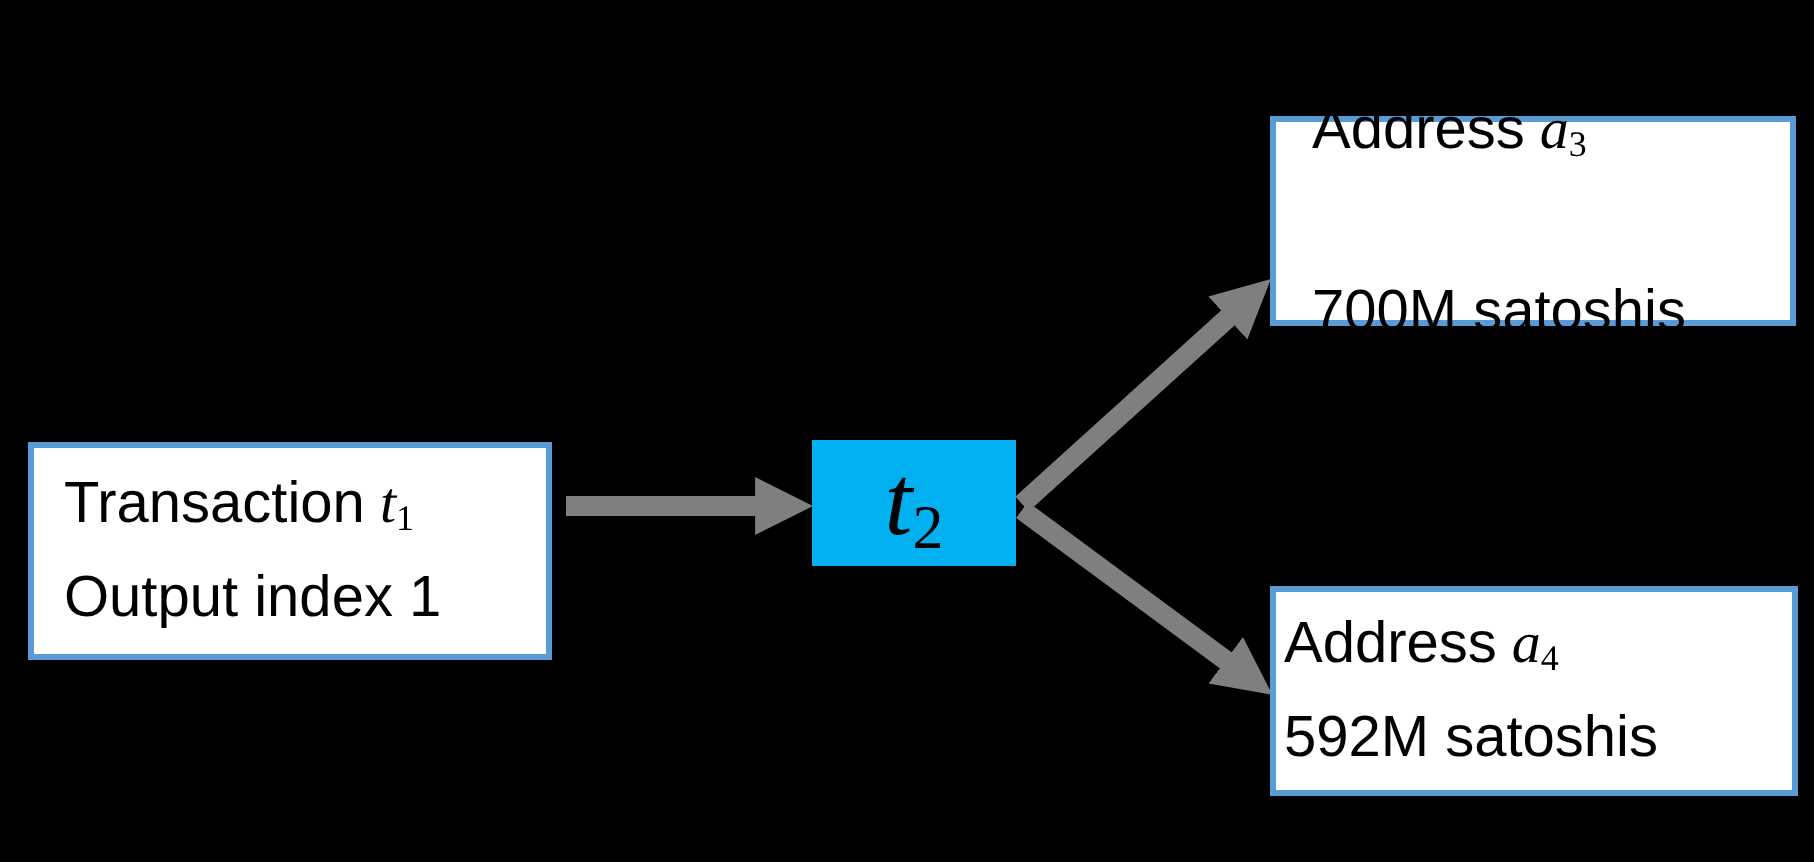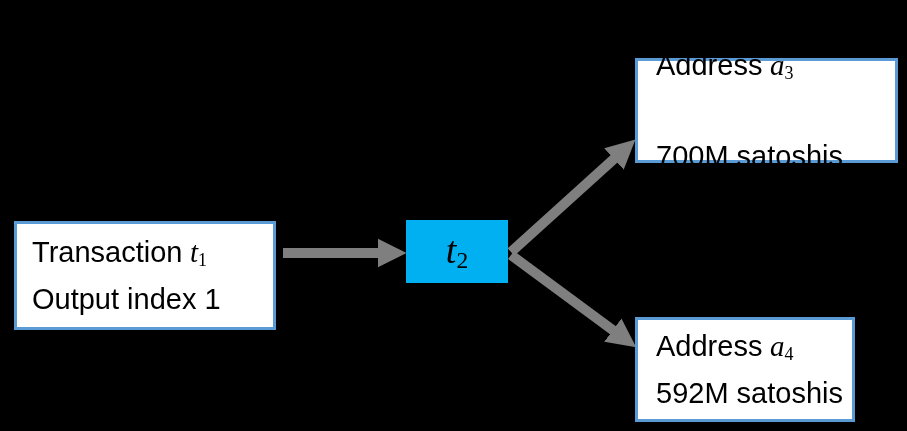--- a/index.html
+++ b/index.html
@@ -55,38 +55,37 @@
   .node-t2 {
     left: 406px;
     top: 220px;
     width: 102px;
     height: 63px;
     background: var(--highlight-fill, #00B0F0);
     border: none;
     padding: 0;
     align-items: center;
     justify-content: center;
-    font-size: 38px;
+    font-size: 50px;
     line-height: 1;
   }
   .node-output-top {
     left: 635px;
     top: 58px;
     width: 263px;
     height: 105px;
     padding-left: 18px;
     gap: 44px;
   }
   .node-output-bottom {
     left: 635px;
     top: 293px;
-    width: 220px;
+    width: 264px;
     height: 105px;
-    padding-left: 18px;
-    margin-top: 24px;
+    padding-left: 4px;
   }
   .mvar {
     font-family: "Liberation Serif", serif;
     font-style: italic;
     margin-left: 0.26em;
   }
   .mvar.nospace {
     margin-left: 0;
   }
   .sub {

